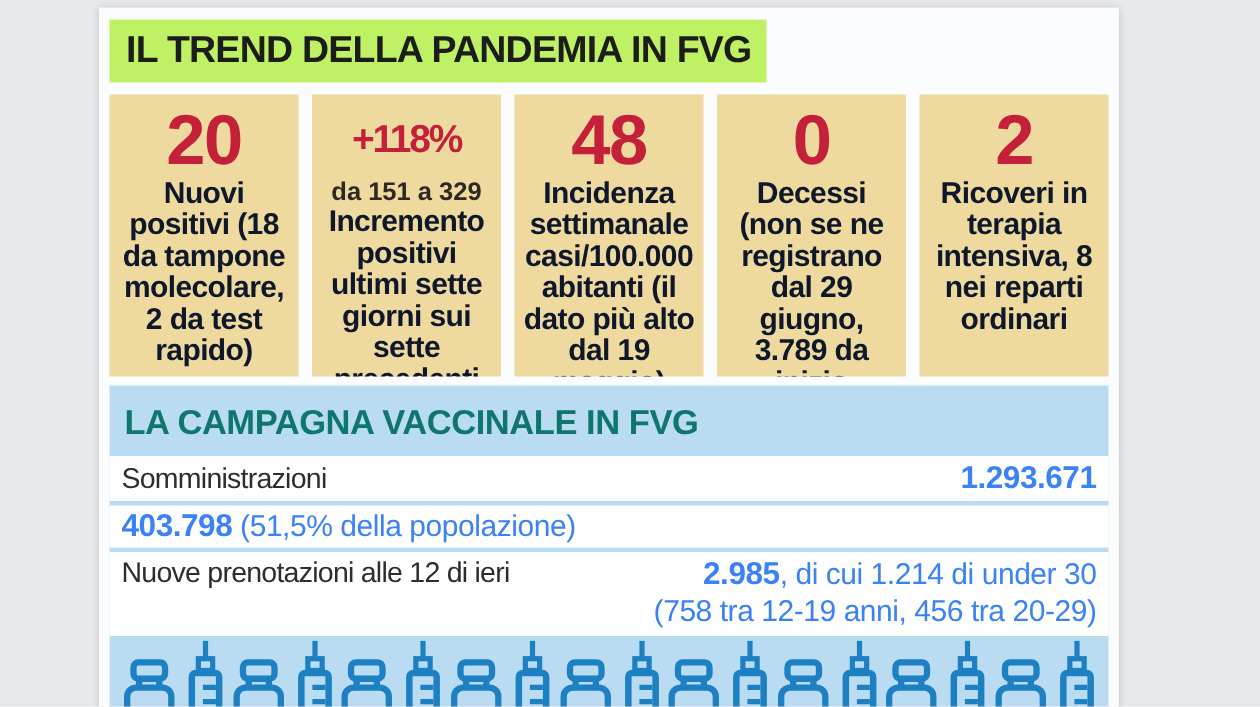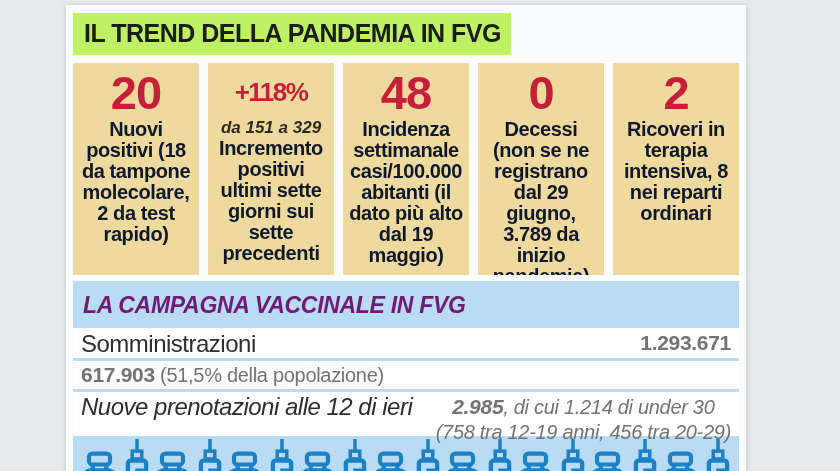--- a/index.html
+++ b/index.html
@@ -35,91 +35,89 @@
     font-size: 25px;
     font-weight: bold;
     letter-spacing: -0.5px;
     color: #1c1c1a;
   }
   
   .cards {
     display: flex;
     gap: 9px;
     margin-top: 8px;
-    height: 212px;
+    height: 188px;
   }
   .card {
     flex: 1 1 0;
     background: #eeda9f;
     text-align: center;
     padding: 4px 5px;
     overflow: hidden;
   }
   .card .num {
     font-size: 47px;
     line-height: 52px;
     font-weight: bold;
     letter-spacing: -1px;
     color: #c5203a;
   }
   .card.pct .num { font-size: 26px; line-height: 50px; letter-spacing: -1.5px; }
   .card .highlight {
     font-size: 17px;
     line-height: 21px;
     font-weight: bold;
-    font-style: italic;
     color: #2e2823;
   }
   .card .txt {
     font-size: 20px;
     line-height: 21px;
     font-weight: bold;
     letter-spacing: -0.4px;
     color: #0f172a;
   }
   
   .vaccine {
     margin-top: 6px;
     background: #b9dcf2;
     height: 228px;
   }
   .vaccine-title {
     padding: 11px 10px 9px 10px;
     font-size: 23px;
     font-weight: bold;
     letter-spacing: -0.3px;
-    color: #701a75;
-    font-style: italic;
+    color: #0f766e;
   }
   .vrow {
     background: #ffffff;
     margin-bottom: 3px;
     padding: 2px 8px;
     display: flex;
     justify-content: space-between;
     align-items: center;
   }
   .vrow.tall { align-items: flex-start; }
   .vrow .lbl {
-    font-size: 24px;
+    font-size: 19px;
     line-height: 25px;
     letter-spacing: -0.5px;
     color: #2d2d2d;
   }
   .vrow .val {
-    text-align: center;
+    text-align: right;
     font-size: 20px;
     line-height: 25px;
     letter-spacing: -0.3px;
-    color: #737373;
+    color: #3b82f6;
   }
   .vrow .val b { font-size: 21px; font-weight: bold; }
   .vrow-1 { height: 30px; }
   .vrow-2 { height: 28px; }
-  .vrow-3 { height: 44px; font-style: italic; }
+  .vrow-3 { height: 56px; }
   
   .icon-row {
     height: 59px;
     overflow: hidden;
     display: flex;
     justify-content: space-between;
     padding: 0 8px;
   }
   .icon-pair {
     display: flex;
@@ -170,21 +168,21 @@
 
   <div class="vaccine">
     <div class="vaccine-title">LA CAMPAGNA VACCINALE IN FVG</div>
 
     <div class="vrow vrow-1">
       <span class="lbl">Somministrazioni</span>
       <span class="val"><b>1.293.671</b><span></span></span>
     </div>
 
     <div class="vrow vrow-2">
-      <span class="val"><b>617.903</b><span> (51,5% della popolazione)</span></span>
+      <span class="val"><b>403.798</b><span> (51,5% della popolazione)</span></span>
     </div>
 
     <div class="vrow vrow-3 tall">
       <span class="lbl">Nuove prenotazioni alle 12 di ieri</span>
       <span class="val">
         <span><b>2.985</b><span>, di cui 1.214 di under 30</span></span><br>
         <span>(758 tra 12-19 anni, 456 tra 20-29)</span>
       </span>
     </div>
 

